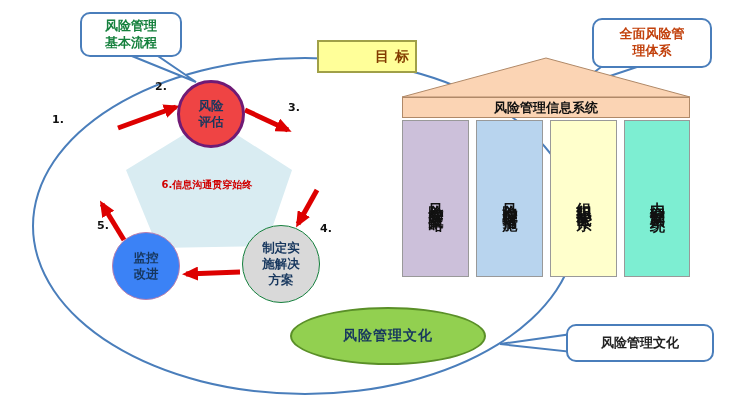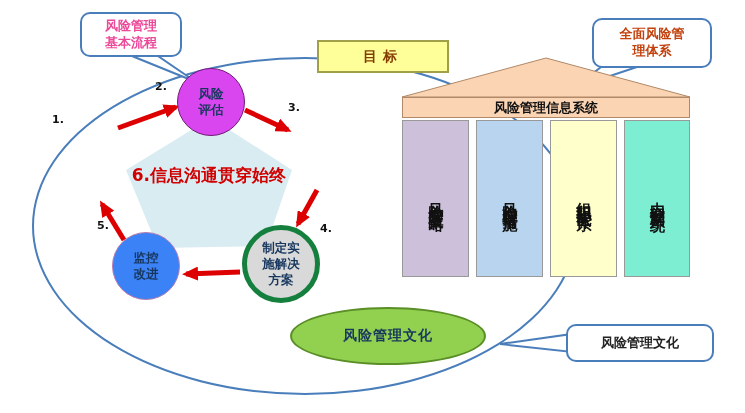--- a/index.html
+++ b/index.html
@@ -11,45 +11,45 @@
     position:absolute;left:32px;top:57px;width:546px;height:338px;
     border:2px solid #4a7ebb;border-radius:50%;background:#fff;z-index:0;box-sizing:border-box;
   }
   .shapes{position:absolute;left:0;top:0;z-index:1;}
   .abs{position:absolute;z-index:2;box-sizing:border-box;}
   .flexc{display:flex;align-items:center;justify-content:center;text-align:center;}
   .callout{
     background:#fff;border:2px solid #4a7ebb;border-radius:10px;
     font-weight:bold;font-size:13px;white-space:pre-line;line-height:1.3;
   }
-  .callout-process{left:80px;top:12px;width:102px;height:45px;color:#ec4899;}
+  .callout-process{left:80px;top:12px;width:102px;height:45px;color:#15803d;}
   .callout-system{left:592px;top:18px;width:120px;height:50px;color:#c2410c;}
   .callout-culture{left:566px;top:324px;width:148px;height:38px;color:#222222;}
   .goal-box{
-    left:317px;top:40px;width:132px;height:33px;background:#ffff99;
-    border:2px solid #a0a048;color:#833c00;font-size:14px;font-weight:bold;letter-spacing:6px;
+    left:317px;top:40px;width:100px;height:33px;background:#ffff99;
+    border:2px solid #a0a048;color:#833c00;font-size:14px;font-weight:bold;letter-spacing:6px;justify-content:flex-end;
   }
   .circle{
     border-radius:50%;font-weight:bold;color:#17375e;font-size:12.5px;
     line-height:1.3;white-space:pre-line;
   }
   .step1{left:48px;top:122px;width:80px;height:80px;background:#c5e0b3;border:1px solid #9fc386;}
-  .step2{left:177px;top:68px;width:68px;height:68px;background:#d946ef;border:1px solid #701a75;}
+  .step2{left:177px;top:80px;width:68px;height:68px;background:#ef4444;border:3px solid #701a75;}
   .step3{left:284px;top:114px;width:74px;height:74px;background:#9fdde8;border:1px solid #6fb9c9;}
-  .step4{left:242px;top:225px;width:78px;height:78px;background:#d9d9d9;border:5px solid #15803d;}
+  .step4{left:242px;top:225px;width:78px;height:78px;background:#d9d9d9;border:1px solid #15803d;}
   .step5{left:112px;top:232px;width:68px;height:68px;background:#3b82f6;border:1px solid #b97fae;}
   .step-num{font-size:11px;font-weight:bold;color:#111111;}
   .num1{left:52px;top:113px;}
   .num2{left:155px;top:80px;}
   .num3{left:288px;top:101px;}
   .num4{left:320px;top:222px;}
   .num5{left:97px;top:219px;}
   .cycle-note{
-    left:128px;top:164px;width:158px;text-align:right;
-    color:#d00000;font-weight:bold;font-size:17px;
+    left:128px;top:178px;width:158px;text-align:center;
+    color:#d00000;font-weight:bold;font-size:10px;
   }
   .house-banner{
     left:402px;top:97px;width:288px;height:21px;background:#fbd4b4;
     border:1px solid #b08968;font-weight:bold;font-size:13px;color:#111111;font-family:Liberation Serif, serif;
   }
   .pillar{
     top:120px;height:157px;border:1px solid #999999;
     font-weight:bold;font-size:15px;color:#111111;
   }
   .pillar span{writing-mode:vertical-rl;text-orientation:upright;letter-spacing:3px;}

